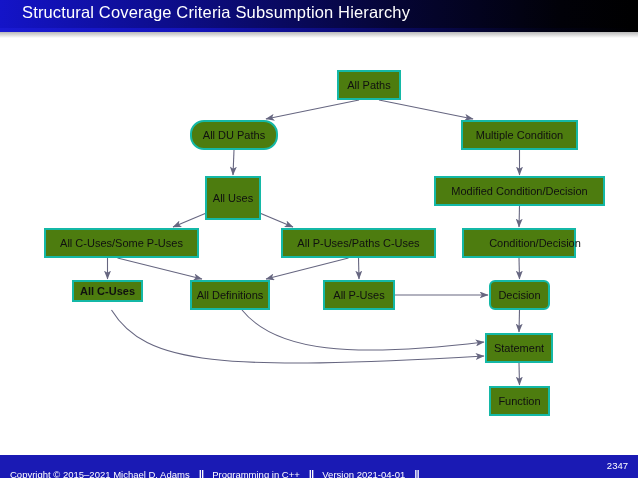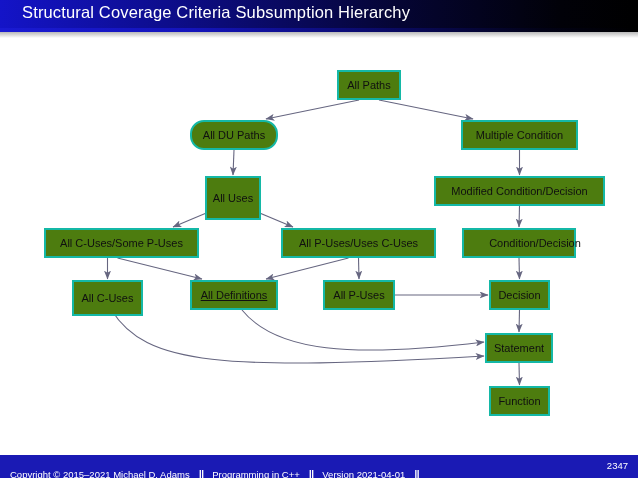--- a/index.html
+++ b/index.html
@@ -145,26 +145,26 @@
         <path d="M519,325 L519.5,347"></path>
       </g>
   </svg>
   <div id="nodes">
       <div class="node" style="left: 337px; top: 32px; width: 64px; height: 30px;">All Paths</div>
       <div class="node" style="left: 190px; top: 82px; width: 88px; height: 30px; border-radius: 14px;">All DU Paths</div>
       <div class="node" style="left: 461px; top: 82px; width: 117px; height: 30px;">Multiple Condition</div>
       <div class="node" style="left: 205px; top: 138px; width: 56px; height: 44px;">All Uses</div>
       <div class="node" style="left: 434px; top: 138px; width: 171px; height: 30px;">Modified Condition/Decision</div>
       <div class="node" style="left: 30px; top: 190px; width: 155px; height: 30px; margin-left: 14px;">All C-Uses/Some P-Uses</div>
-      <div class="node" style="left: 281px; top: 190px; width: 155px; height: 30px;">All P-Uses/Uses C-Uses</div>
+      <div class="node" style="left: 281px; top: 190px; width: 155px; height: 30px;">All P-Uses/Paths C-Uses</div>
       <div class="node" style="left: 462px; top: 190px; width: 114px; height: 30px; padding-left: 32px;">Condition/Decision</div>
-      <div class="node" style="left: 72px; top: 242px; width: 71px; height: 36px;">All C-Uses</div>
-      <div class="node" style="left: 190px; top: 242px; width: 88px; height: 30px; text-decoration: underline;">All Definitions</div>
+      <div class="node" style="left: 72px; top: 242px; width: 71px; height: 22px; font-weight: bold;">All C-Uses</div>
+      <div class="node" style="left: 190px; top: 242px; width: 80px; height: 30px;">All Definitions</div>
       <div class="node" style="left: 323px; top: 242px; width: 72px; height: 30px;">All P-Uses</div>
-      <div class="node" style="left: 489px; top: 242px; width: 61px; height: 30px;">Decision</div>
+      <div class="node" style="left: 489px; top: 242px; width: 61px; height: 30px; border-radius: 6px;">Decision</div>
       <div class="node" style="left: 485px; top: 295px; width: 68px; height: 30px;">Statement</div>
       <div class="node" style="left: 489px; top: 348px; width: 61px; height: 30px;">Function</div>
     </div>
 </div>
 
 <div id="slide-footer">
   <div id="footer-left">
     <span>Copyright © 2015–2021 Michael D. Adams</span>
     <span class="sep">‖</span>
     <span>Programming in C++</span>

